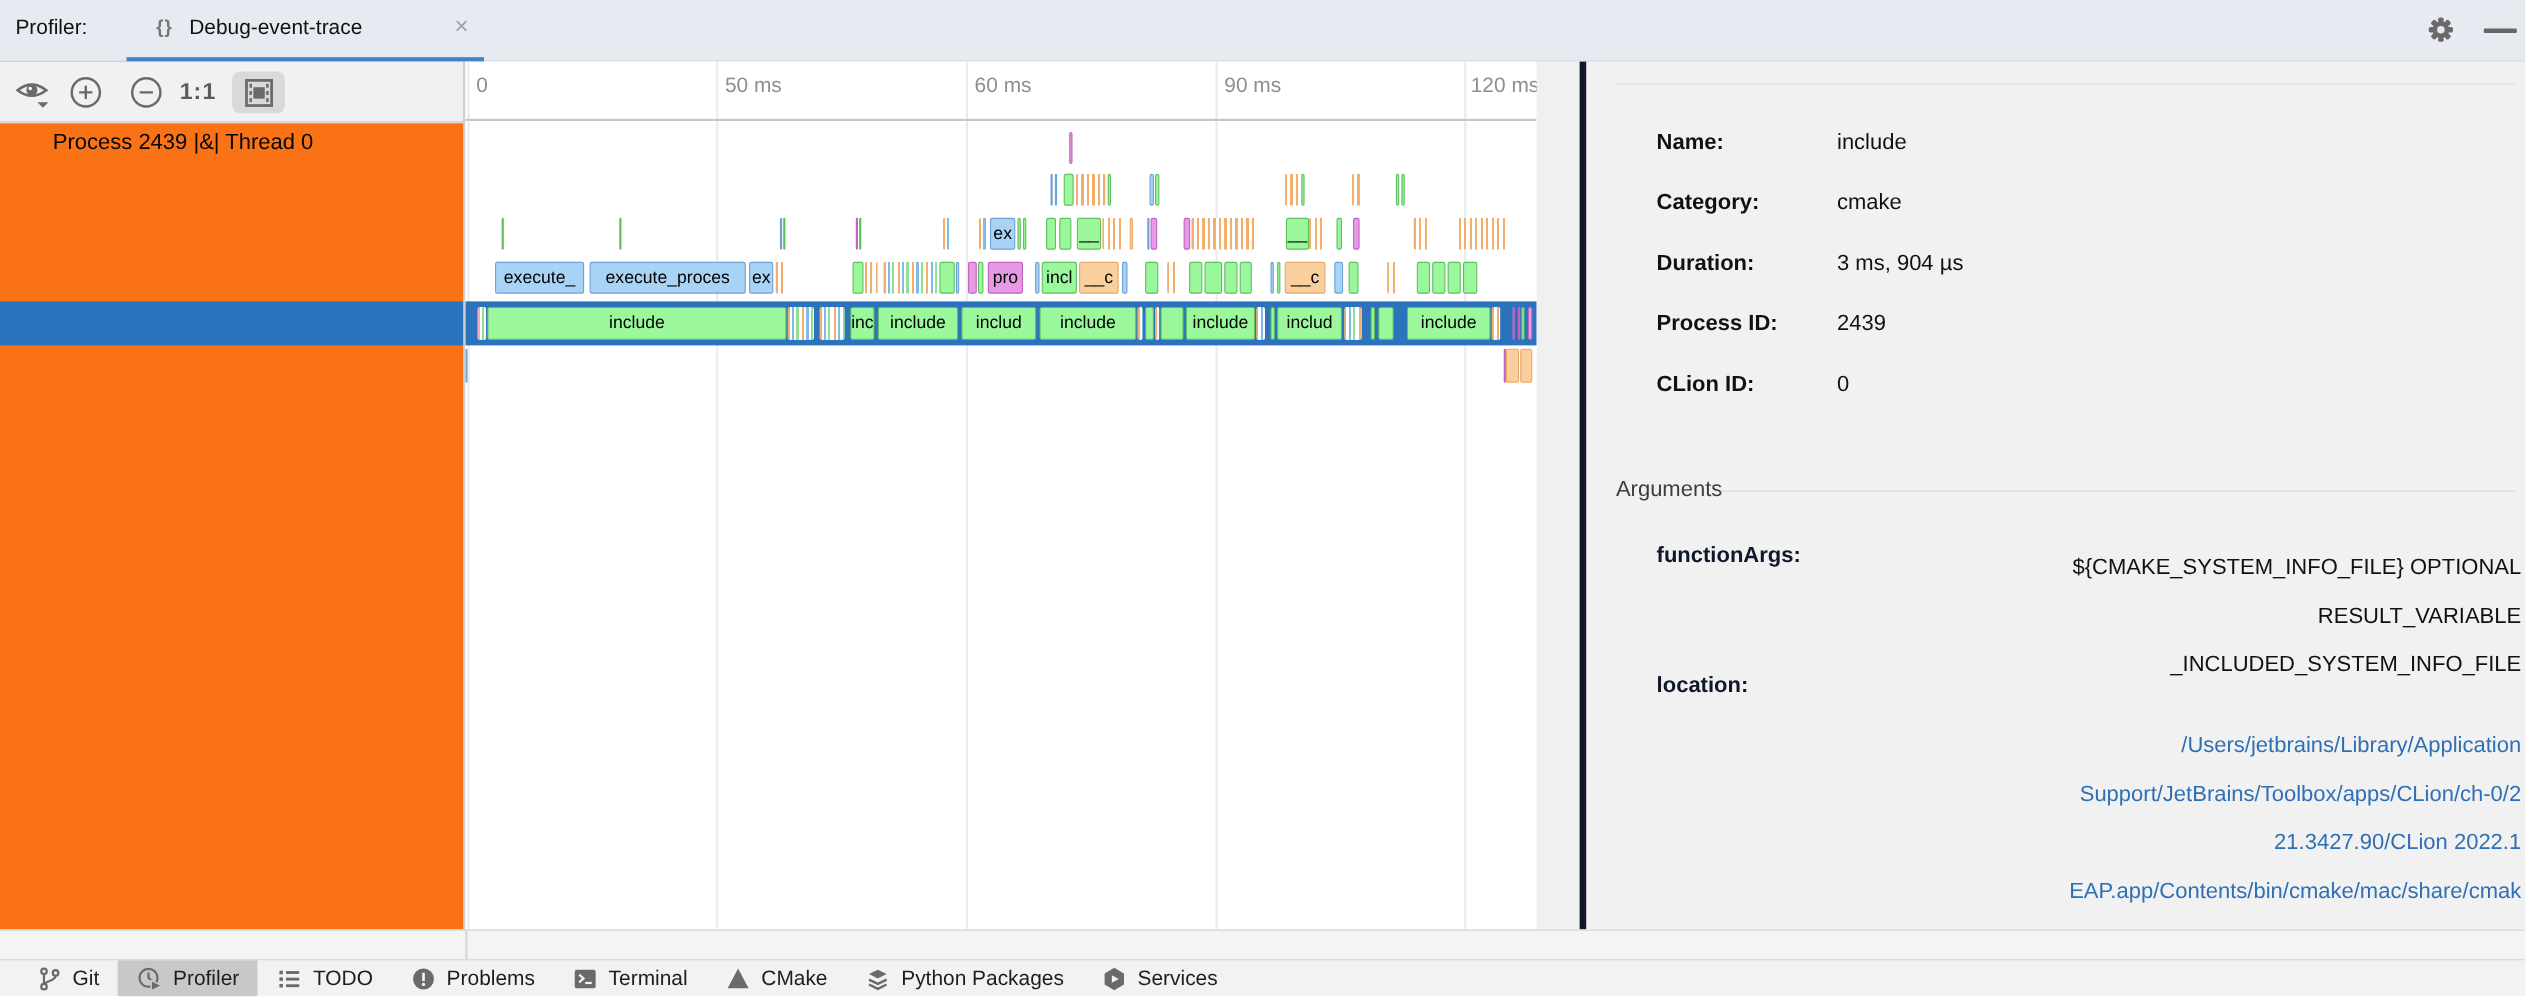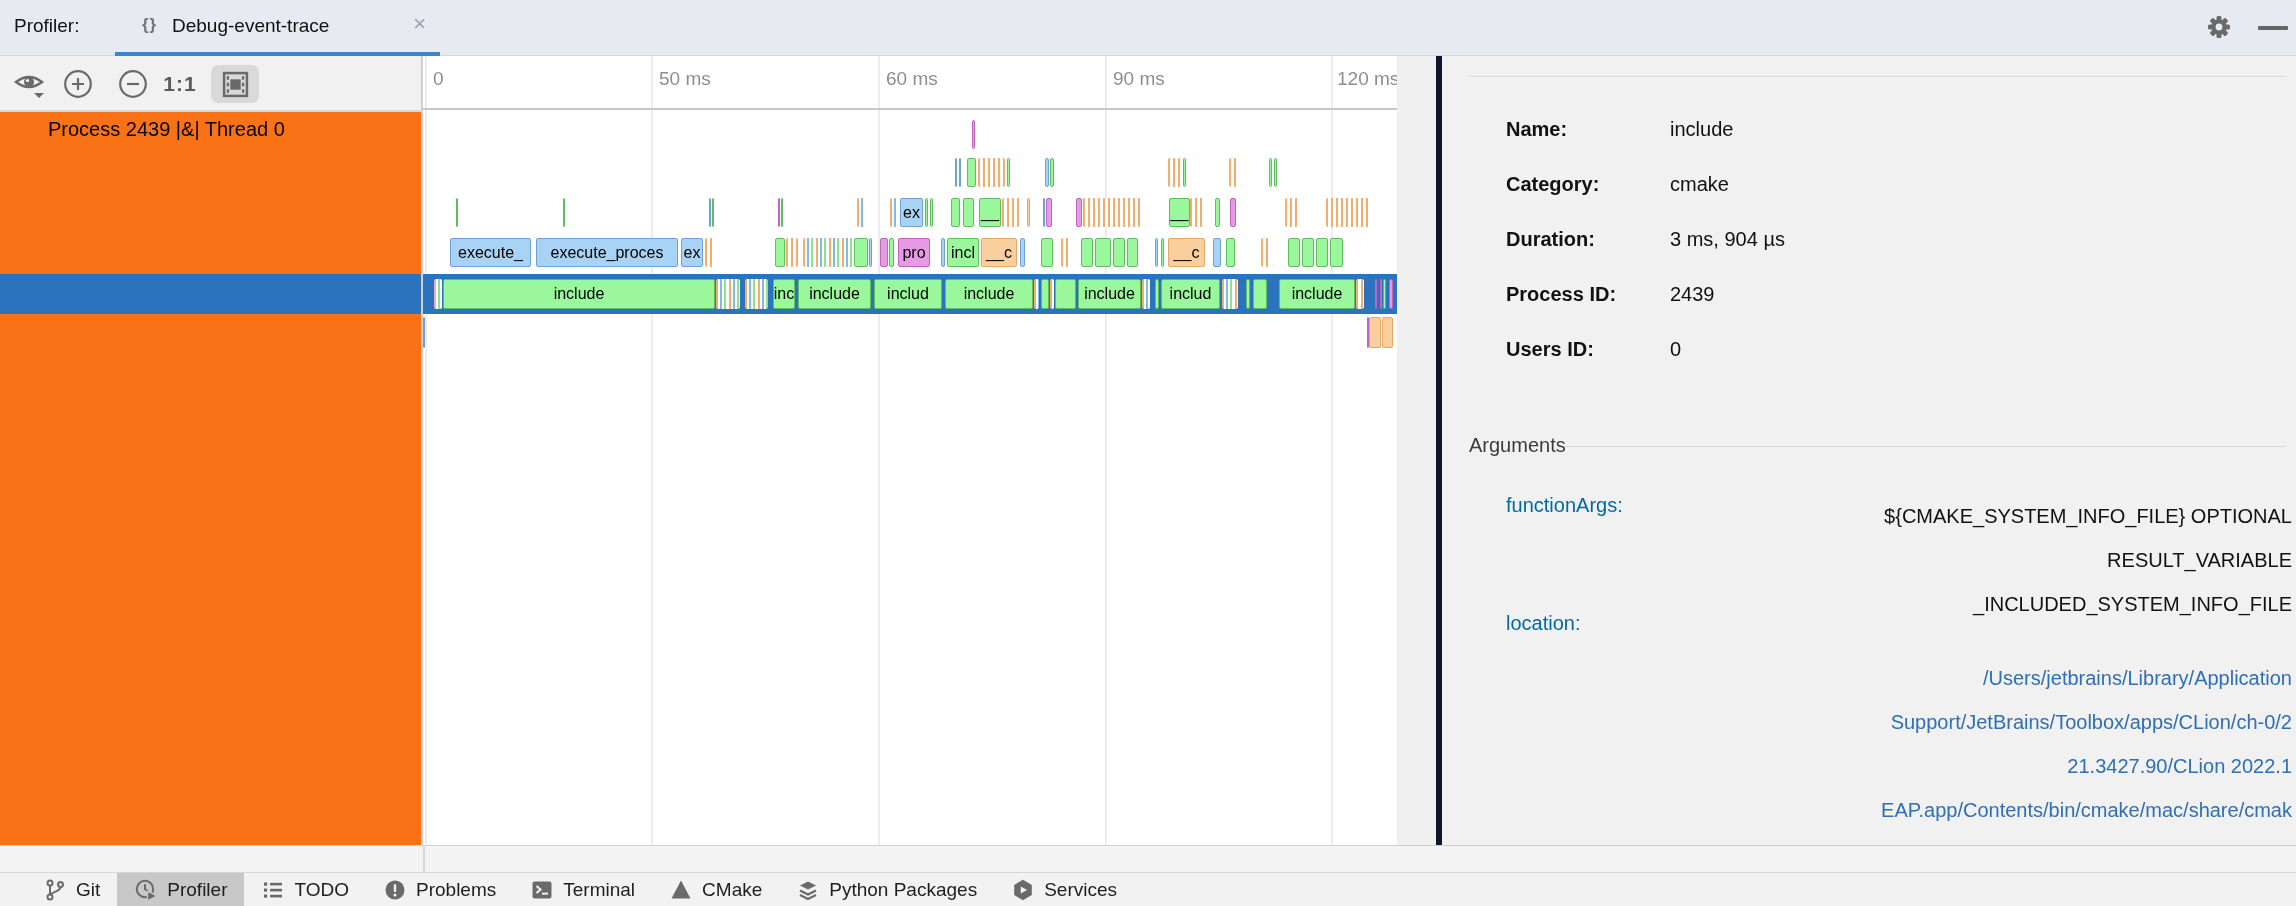--- a/index.html
+++ b/index.html
@@ -44,29 +44,29 @@
 
   
   #gutter{position:absolute;left:1397px;top:56px;width:39px;height:789px;background:#f0f0f0;}
   #details{position:absolute;left:1436px;top:56px;width:860px;height:789px;background:#f1f1f1;border-left:6px solid #0f172a;box-sizing:border-box;font-size:20px;text-align:right;}
   #det-topline{position:absolute;left:28px;top:20px;width:816px;height:1px;background:#d9d9d9;}
   .det-row{position:absolute;left:0;width:860px;height:26px;}
   .det-label{position:absolute;left:64px;font-weight:bold;color:#111;}
   .det-value{position:absolute;left:228px;color:#111;}
   #args-title{position:absolute;left:27px;top:378px;color:#3c3c3c;}
   #args-line{position:absolute;left:122px;top:390px;width:722px;height:1px;background:#d9d9d9;}
-  .arg-label{position:absolute;left:64px;font-weight:normal;color:#0369a1;}
+  .arg-label{position:absolute;left:64px;font-weight:bold;color:#0f172a;}
   .arg-value{position:absolute;left:190px;width:660px;line-height:44px;white-space:pre-line;color:#111;}
   #loc-link{color:#2e6fb5;text-decoration:none;cursor:pointer;}
 
   
   #status-strip{position:absolute;left:0;top:845px;width:2296px;height:27px;background:#f4f4f4;border-top:1px solid #cfcfcf;box-sizing:border-box;}
   #status-strip .vdiv{position:absolute;left:423px;top:0;width:2px;height:27px;background:#d8d8d8;}
   #footer{position:absolute;left:0;top:872px;width:2296px;height:34px;background:#f2f2f2;border-top:1px solid #d6d6d6;box-sizing:border-box;
-          display:flex;align-items:center;padding-left:26px;}
+          display:flex;align-items:center;padding-left:16px;}
   .ft-item{display:flex;align-items:center;gap:9px;padding:0 17px;height:33px;font-size:19px;color:#1e1e1e;cursor:pointer;white-space:nowrap;}
   .ft-item.active{background:#c8c8c8;}
   .ft-item svg{flex:0 0 auto;}
 </style>
 </head>
 <body>
 
 <div id="app">
 
   <div id="header">
@@ -266,21 +266,21 @@
     </div>
     <div class="det-row" style="top:172px">
       <span class="det-label">Duration:</span>
       <span class="det-value">3 ms, 904 µs</span>
     </div>
     <div class="det-row" style="top:227px">
       <span class="det-label">Process ID:</span>
       <span class="det-value">2439</span>
     </div>
     <div class="det-row" style="top:282px">
-      <span class="det-label">Users ID:</span>
+      <span class="det-label">CLion ID:</span>
       <span class="det-value">0</span>
     </div>
 
     <div id="args-title">Arguments</div>
     <div id="args-line"></div>
 
     <span class="arg-label" style="top:438px">functionArgs:</span>
     <div class="arg-value" style="top:438px">${CMAKE_SYSTEM_INFO_FILE} OPTIONAL
 RESULT_VARIABLE
 _INCLUDED_SYSTEM_INFO_FILE</div>

